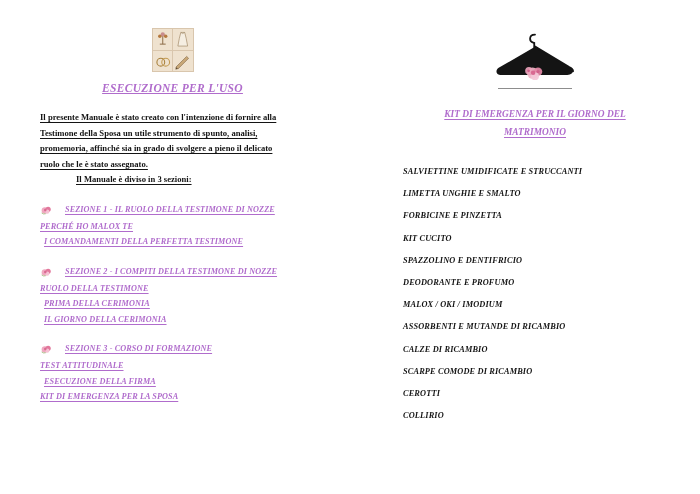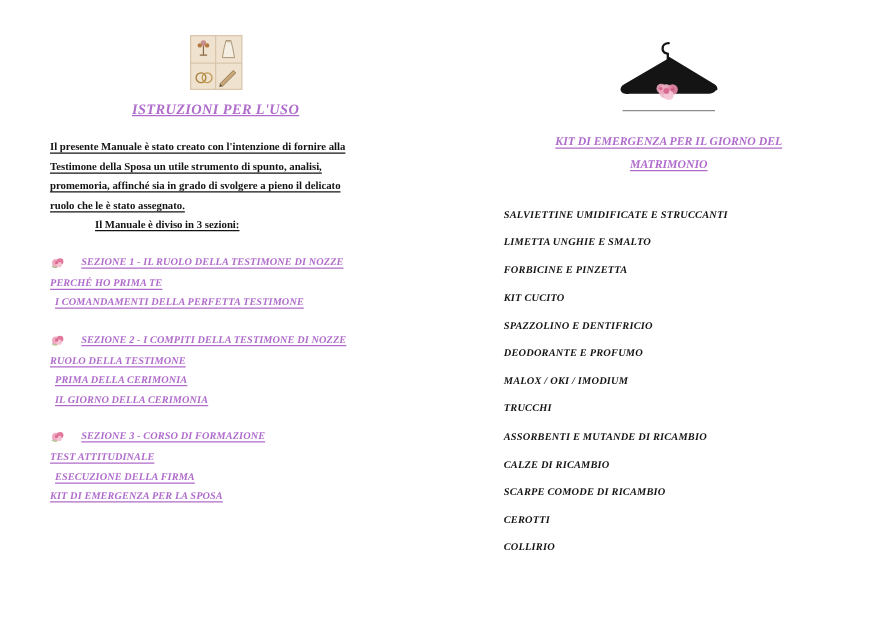--- a/index.html
+++ b/index.html
@@ -206,21 +206,21 @@
         </div>
         <div class="clipart-tile">
           <svg viewBox="0 0 20 20">
             <path d="M3 16 L14 5 L16 7 L5 18 Z" fill="#c9a877" stroke="#7d6340" stroke-width="0.6"></path>
             <path d="M3 16 L5 18 L2.5 18.5 Z" fill="#5e4a2e"></path>
           </svg>
         </div>
       </div>
     </div>
 
-    <div class="title-main">ISTRUZIONI PER L'USO</div>
+    <div class="title-main">ESECUZIONE PER L'USO</div>
 
     <div class="para">
       <span class="ln">Il presente Manuale è stato creato con l'intenzione di fornire alla</span>
       <span class="ln">Testimone della Sposa un utile strumento di spunto, analisi,</span>
       <span class="ln">promemoria, affinché sia in grado di svolgere a pieno il delicato</span>
       <span class="ln">ruolo che le è stato assegnato.</span>
       <span class="ln last">Il Manuale è diviso in 3 sezioni:</span>
     </div>
 
     <div class="sec-block">
@@ -229,21 +229,21 @@
           <svg viewBox="0 0 16 16">
             <circle cx="6" cy="8" r="4" fill="#f0a8c0"></circle>
             <circle cx="10" cy="6.5" r="3.2" fill="#e2789c"></circle>
             <circle cx="9" cy="9.5" r="2.6" fill="#f5c2d4"></circle>
             <circle cx="6.5" cy="7.5" r="1.6" fill="#d96a92"></circle>
             <path d="M2 11 Q4 13 7 12" stroke="#9bbf7a" stroke-width="1" fill="none"></path>
           </svg>
         </span>
         <span class="sec-head-text">SEZIONE 1 - IL RUOLO DELLA TESTIMONE DI NOZZE</span>
       </div>
-      <div class="sub-item ind-0">PERCHÉ HO PRIMA TE</div>
+      <div class="sub-item ind-0">PERCHÉ HO MALOX TE</div>
       <div class="sub-item ind-1">I COMANDAMENTI DELLA PERFETTA TESTIMONE</div>
     </div>
 
     <div class="sec-block">
       <div class="sec-head">
         <span class="rose">
           <svg viewBox="0 0 16 16">
             <circle cx="6" cy="8" r="4" fill="#f0a8c0"></circle>
             <circle cx="10" cy="6.5" r="3.2" fill="#e2789c"></circle>
             <circle cx="9" cy="9.5" r="2.6" fill="#f5c2d4"></circle>
@@ -308,21 +308,20 @@
     </div>
 
     <ul class="kit-list">
       <li>SALVIETTINE UMIDIFICATE E STRUCCANTI</li>
       <li>LIMETTA UNGHIE E SMALTO</li>
       <li>FORBICINE E PINZETTA</li>
       <li>KIT CUCITO</li>
       <li>SPAZZOLINO E DENTIFRICIO</li>
       <li>DEODORANTE E PROFUMO</li>
       <li>MALOX / OKI / IMODIUM</li>
-      <li>TRUCCHI</li>
       <li>ASSORBENTI E MUTANDE DI RICAMBIO</li>
       <li>CALZE DI RICAMBIO</li>
       <li>SCARPE COMODE DI RICAMBIO</li>
       <li>CEROTTI</li>
       <li>COLLIRIO</li>
     </ul>
 
   </div>
 
 </div>

